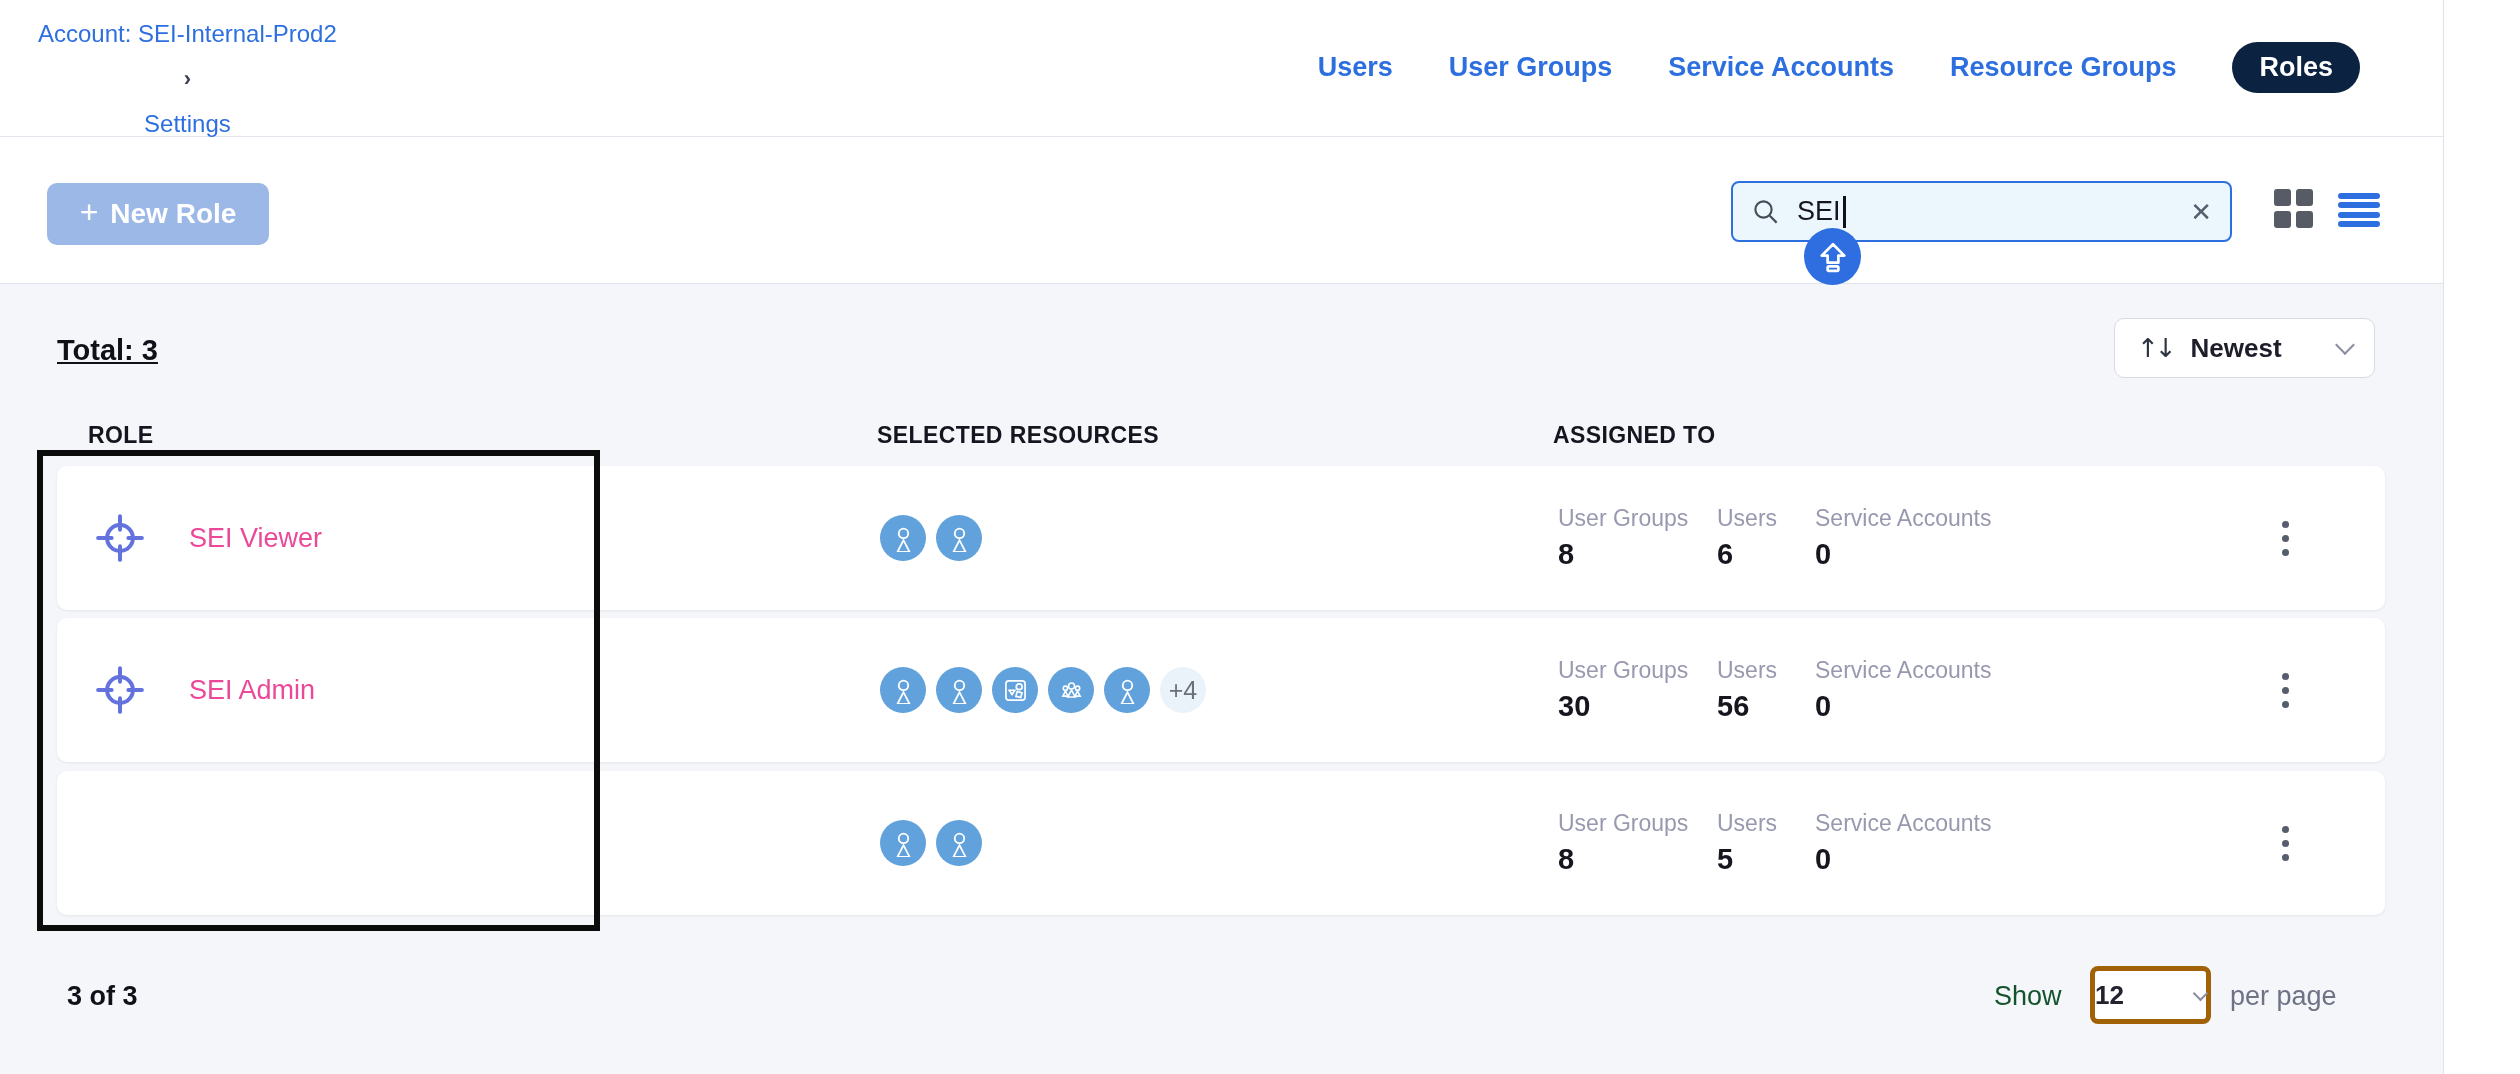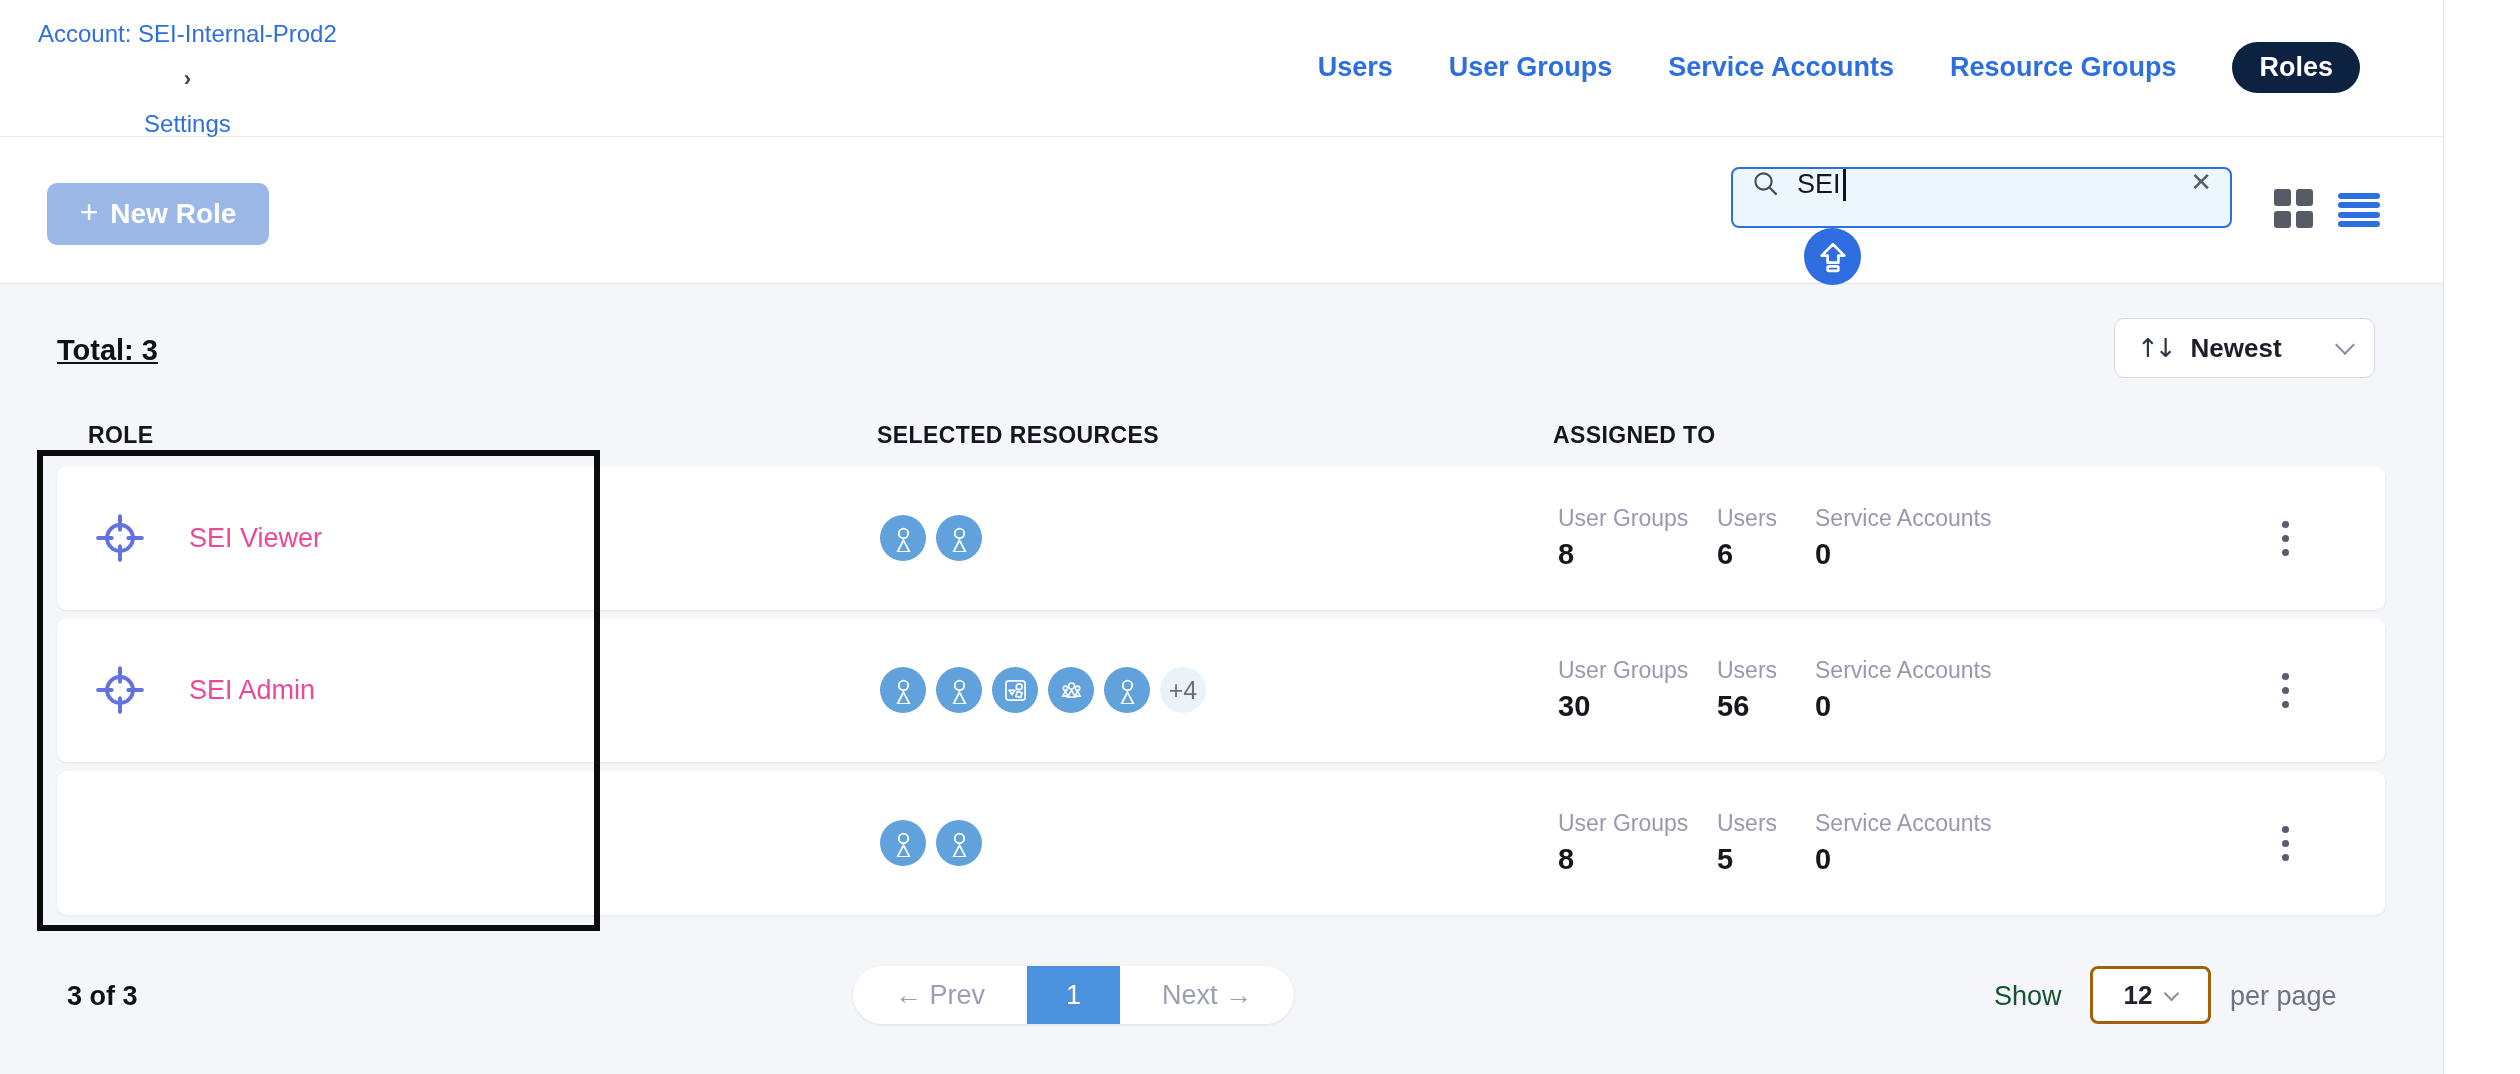--- a/index.html
+++ b/index.html
@@ -16,22 +16,22 @@
   .nav { position:absolute; right:83px; top:42px; display:flex; align-items:center; gap:56px; }
   .nav-link { color:#2e6fe0; font-size:27px; font-weight:600; cursor:pointer; }
   .nav-pill { background:#0b2240; color:#fff; font-size:27px; font-weight:600; padding:10px 27px; border-radius:26px; cursor:pointer; }
 
   
   .toolbar { position:absolute; left:0; top:137px; width:2443px; height:147px; background:#fff; border-bottom:1px solid #e1e4ec; }
   .btn-new-role { position:absolute; left:47px; top:46px; width:222px; height:62px; background:#9cb8e7; border:none; border-radius:10px;
     color:#fff; font-size:28px; font-weight:600; font-family:inherit; display:flex; align-items:center; justify-content:center; gap:12px; cursor:pointer; }
   .btn-new-role .plus { font-size:32px; font-weight:500; margin-top:-3px; }
 
-  .search-box { position:absolute; left:1731px; top:30px; width:501px; height:61px; background:#ecf7fd; border:2px solid #2e6fe0; border-radius:8px;
-    display:flex; align-items:flex-start; padding:0 18px; cursor:text; }
+  .search-box { position:absolute; left:1731px; top:44px; width:501px; height:61px; background:#ecf7fd; border:2px solid #2e6fe0; border-radius:8px;
+    display:flex; align-items:center; padding:0 18px; cursor:text; }
   .search-text { font-size:27px; color:#16161e; margin-left:16px; }
   .caret { display:inline-block; width:3px; height:32px; background:#101018; margin-left:2px; vertical-align:middle; }
   .search-clear { margin-left:auto; color:#565d6b; font-size:26px; cursor:pointer; line-height:1; }
 
   .shortcut-badge { position:absolute; left:1804px; top:228px; width:57px; height:57px; border-radius:50%; background:#2e6ee0;
     display:flex; align-items:center; justify-content:center; z-index:30; }
 
   .view-toggle-grid { position:absolute; left:2274px; top:52px; width:40px; height:40px; display:grid; grid-template-columns:17px 17px; grid-template-rows:17px 17px; gap:5px; cursor:pointer; }
   .view-toggle-grid i { background:#565b66; border-radius:3px; }
   .view-toggle-list { position:absolute; left:2338px; top:56px; width:42px; height:34px; display:flex; flex-direction:column; justify-content:space-between; cursor:pointer; }
@@ -75,22 +75,22 @@
 
   
   .result-count { position:absolute; left:67px; top:697px; font-size:27px; font-weight:700; color:#101018; }
 
   .pagination { position:absolute; left:853px; top:682px; height:58px; border-radius:29px; background:#fff;
     box-shadow:0 1px 3px rgba(40,41,61,0.10); display:flex; align-items:stretch; overflow:hidden; }
   .page-prev, .page-next { display:flex; align-items:center; color:#9b9fb3; font-size:27px; padding:0 42px; cursor:pointer; white-space:nowrap; }
   .page-current { width:93px; background:#4a92de; color:#fff; font-size:27px; display:flex; align-items:center; justify-content:center; cursor:pointer; }
 
   .show-label { position:absolute; left:1994px; top:697px; font-size:27px; color:#14532d; }
-  .per-page-select { position:absolute; left:2090px; top:682px; width:121px; height:58px; background:#fff; border:3px solid #a16207; border-radius:8px;
-    display:flex; align-items:center; justify-content:center; gap:14px; cursor:pointer; }
+  .per-page-select { position:absolute; left:2090px; top:682px; width:121px; height:58px; background:#fff; border:5px solid #a16207; border-radius:8px;
+    display:flex; align-items:center; justify-content:space-between; gap:14px; cursor:pointer; }
   .per-page-select .val { font-size:26px; font-weight:600; color:#22232e; }
   .per-page-select .chev { width:11px; height:11px; border-width:2px; margin-top:-4px; }
   .per-page-label { position:absolute; left:2230px; top:697px; font-size:27px; color:#6e7285; }
 
   
   .gutter { position:absolute; left:2443px; top:0; width:77px; height:1074px; background:#fff; border-left:1px solid #dfe2ea; }
   .annotation-rect { position:absolute; left:37px; top:450px; width:563px; height:481px; border:6px solid #0c0c0c; z-index:40; pointer-events:none; }
 
   svg { display:block; }
 </style>
@@ -317,25 +317,20 @@
       </div>
       <div class="kebab">
           <i></i>
           <i></i>
           <i></i>
         </div>
     </div>
 
     <div class="result-count">3 of 3</div>
 
-    <div class="pagination">
-      <span class="page-prev">← Prev</span>
-      <span class="page-current">1</span>
-      <span class="page-next">Next →</span>
-    </div>
 
     <span class="show-label">Show</span>
     <div class="per-page-select">
       <span class="val">12</span>
       <span class="chev"></span>
     </div>
     <span class="per-page-label">per page</span>
   </div>
 
   <div class="gutter"></div>

